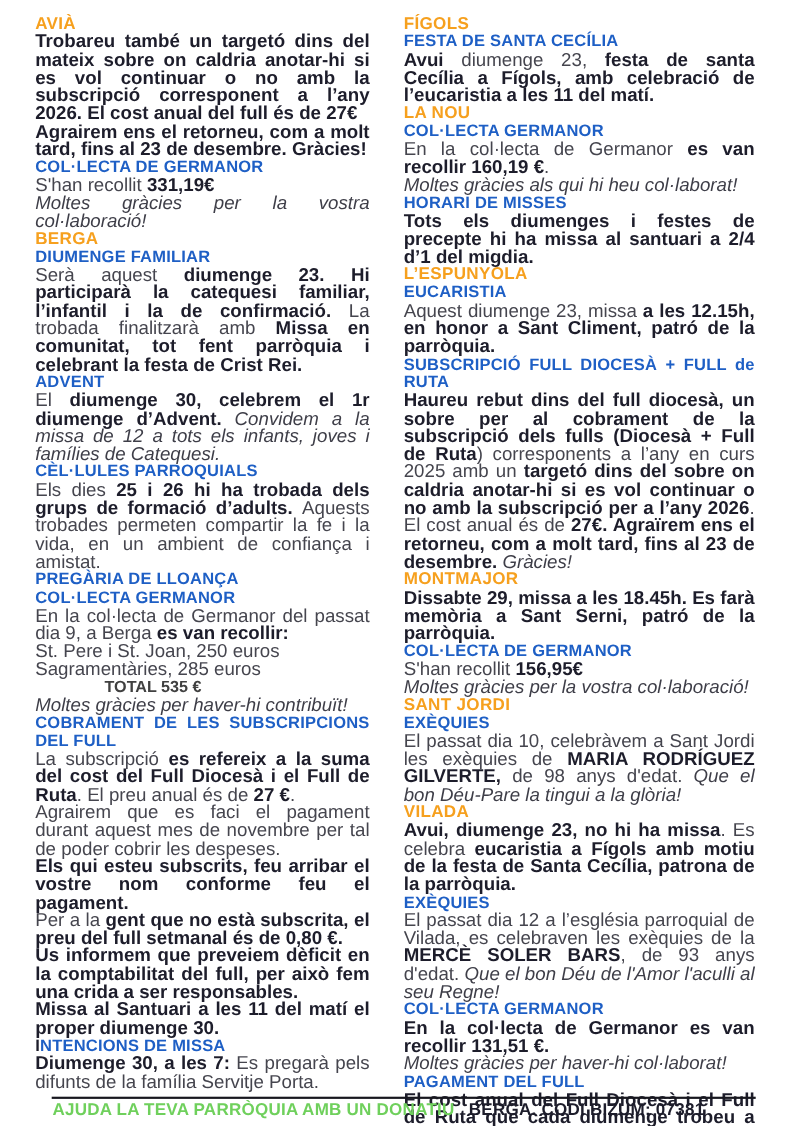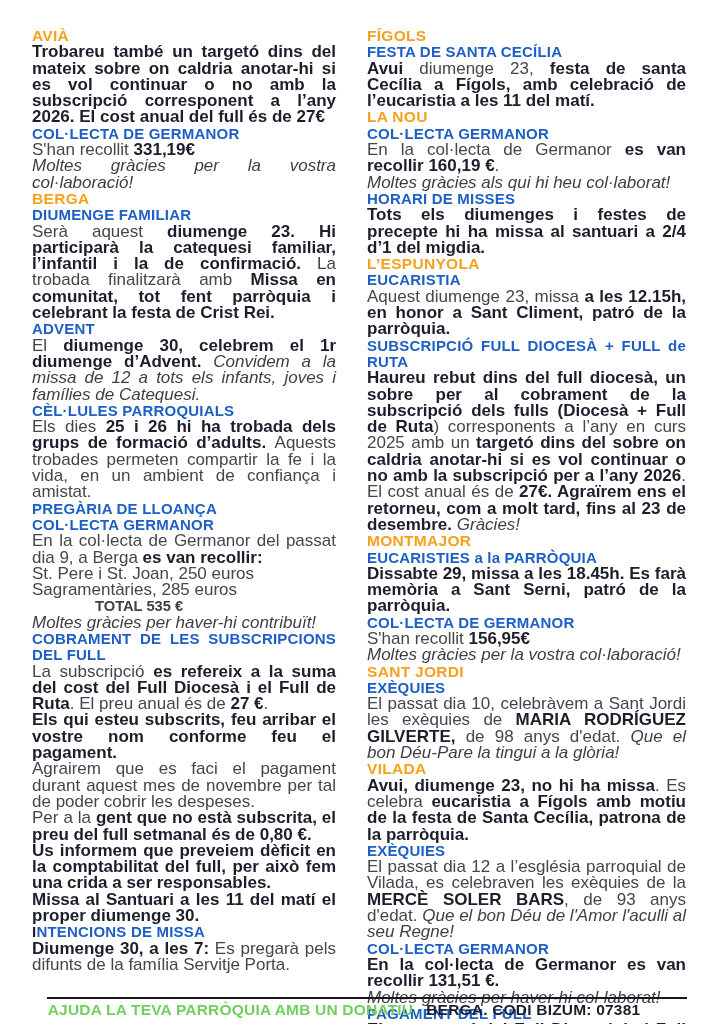--- a/index.html
+++ b/index.html
@@ -9,21 +9,21 @@
     font-family:"Liberation Sans", sans-serif;
     position:relative;
     overflow:hidden;
     -webkit-font-smoothing:antialiased;
   }
   .page{position:absolute;inset:0;background:#ffffff;}
   .col{position:absolute;top:10px;}
   #col-left{left:32px;width:304px;}
   #col-right{left:367px;width:319px;}
   .section{margin-top:0;}
-  .section:first-child{margin-top:18px;}
+  .section:first-child{margin-top:4px;}
   .town{
     margin:0;font-size:15.5px;font-weight:bold;
     color:#F6A01E;line-height:16.3px;letter-spacing:0.3px;
   }
   .sub{
     margin:0;font-size:15px;font-weight:bold;
     color:#1E5FC5;line-height:16.3px;letter-spacing:0.2px;
     text-align:justify;
   }
   .para{
@@ -51,20 +51,21 @@
   .dark-txt{color:#1D1D2B;margin-left:13px;}
 </style>
 </head>
 <body>
 
 <div class="page">
   <div class="col" id="col-left">
       <section class="section">
         <h2 class="town">AVIÀ</h2>
         <p class="para"><span class="rb">Trobareu també  un targetó dins del mateix sobre on caldria anotar-hi si es vol continuar o no amb la subscripció corresponent a l’any 2026. El cost anual del full és de 27€</span></p>
+        <p class="para"><span class="rb">Agrairem ens el retorneu, com a molt tard, fins al 23 de desembre. Gràcies!</span></p>
         <h3 class="sub"><span class="rn">COL·LECTA DE GERMANOR</span></h3>
         <p class="para"><span class="rn">S'han recollit </span><span class="rb">331,19€</span></p>
         <p class="para"><span class="ri">Moltes gràcies per la vostra col·laboració!</span></p>
       </section>
       <section class="section">
         <h2 class="town">BERGA</h2>
         <h3 class="sub"><span class="rn">DIUMENGE FAMILIAR</span></h3>
         <p class="para"><span class="rn">Serà aquest </span><span class="rb">diumenge 23. Hi participarà la catequesi familiar, l’infantil i la de confirmació. </span><span class="rn">La trobada finalitzarà amb </span><span class="rb">Missa en comunitat, tot fent parròquia i celebrant la festa de Crist Rei.</span></p>
         <h3 class="sub"><span class="rn">ADVENT</span></h3>
         <p class="para"><span class="rn">El </span><span class="rb">diumenge 30, celebrem el 1r diumenge d’Advent. </span><span class="ri">Convidem a la missa de 12 a tots els infants, joves i famílies de Catequesi.</span></p>
@@ -72,22 +73,22 @@
         <p class="para"><span class="rn">Els dies </span><span class="rb">25 i 26 hi ha trobada dels grups de formació d’adults. </span><span class="rn">Aquests trobades  permeten compartir la fe i la vida, en un ambient de confiança i amistat.</span></p>
         <h3 class="sub"><span class="rn">PREGÀRIA DE LLOANÇA</span></h3>
         <h3 class="sub"><span class="rn">COL·LECTA GERMANOR</span></h3>
         <p class="para"><span class="rn">En la col·lecta de Germanor del passat dia 9, a Berga </span><span class="rb">es van recollir:</span></p>
         <p class="para"><span class="rn">St. Pere i St. Joan, 250 euros</span></p>
         <p class="para"><span class="rn">Sagramentàries,  285 euros</span></p>
         <p class="total">TOTAL 535 €</p>
         <p class="para"><span class="ri">Moltes gràcies per haver-hi contribuït!</span></p>
         <h3 class="sub"><span class="rn">COBRAMENT DE LES SUBSCRIPCIONS DEL FULL</span></h3>
         <p class="para"><span class="rn">La subscripció </span><span class="rb">es refereix a la suma del cost del Full Diocesà i el Full de Ruta</span><span class="rn">. El preu anual és de </span><span class="rb">27 €</span><span class="rn">.</span></p>
+        <p class="para"><span class="rn">Agrairem que es faci el pagament durant aquest mes de novembre per tal de poder cobrir les despeses.</span></p>
         <p class="para"><span class="rb">Els qui esteu subscrits, feu arribar el vostre nom conforme feu el pagament.</span></p>
-        <p class="para"><span class="rn">Agrairem que es faci el pagament durant aquest mes de novembre per tal de poder cobrir les despeses.</span></p>
         <p class="para"><span class="rn">Per a la </span><span class="rb">gent que no està subscrita, el preu del full setmanal és de 0,80 €.</span></p>
         <p class="para"><span class="rb">Us informem que preveiem dèficit en la comptabilitat del full, per això fem una crida a ser responsables.</span></p>
         <p class="para"><span class="rb">Missa al Santuari a les 11 del matí el proper diumenge 30.</span></p>
         <h3 class="sub"><span class="rd">I</span><span class="rn">NTENCIONS DE MISSA</span></h3>
         <p class="para"><span class="rb">Diumenge 30, a les 7: </span><span class="rn">Es pregarà pels difunts de la família Servitje Porta.</span></p>
       </section>
     </div>
   <div class="col" id="col-right">
       <section class="section">
         <h2 class="town">FÍGOLS</h2>
@@ -104,21 +105,20 @@
       </section>
       <section class="section">
         <h2 class="town">L’ESPUNYOLA</h2>
         <h3 class="sub"><span class="rn">EUCARISTIA</span></h3>
         <p class="para"><span class="rn">Aquest diumenge 23, missa </span><span class="rb">a les 12.15h, en honor a Sant Climent, patró de la parròquia.</span></p>
         <h3 class="sub"><span class="rn">SUBSCRIPCIÓ FULL DIOCESÀ + FULL de RUTA</span></h3>
         <p class="para"><span class="rb">Haureu rebut dins del full diocesà, un sobre per al cobrament de la subscripció dels fulls (Diocesà + Full de Ruta</span><span class="rn">) corresponents a l’any en curs 2025 amb un </span><span class="rb">targetó dins del sobre on caldria anotar-hi si es vol continuar o no amb la subscripció per a l’any 2026</span><span class="rn">. El cost anual  és de </span><span class="rb">27€. Agraïrem ens el retorneu, com a molt tard, fins al 23 de desembre. </span><span class="ri">Gràcies!</span></p>
       </section>
       <section class="section">
         <h2 class="town">MONTMAJOR</h2>
-        <h3 class="sub"><span class="rn">EUCARISTIES a la PARRÒQUIA</span></h3>
         <p class="para"><span class="rb">Dissabte 29, missa a les 18.45h. Es farà memòria a Sant Serni, patró de la parròquia.</span></p>
         <h3 class="sub"><span class="rn">COL·LECTA DE GERMANOR</span></h3>
         <p class="para"><span class="rn">S'han recollit </span><span class="rb">156,95€</span></p>
         <p class="para"><span class="ri">Moltes gràcies per la vostra col·laboració!</span></p>
       </section>
       <section class="section">
         <h2 class="town">SANT JORDI</h2>
         <h3 class="sub"><span class="rn">EXÈQUIES</span></h3>
         <p class="para"><span class="rn">El passat dia 10, celebràvem a Sant Jordi les exèquies de </span><span class="rb">MARIA RODRÍGUEZ GILVERTE,</span><span class="rn"> de 98 anys d'edat. </span><span class="ri">Que el bon Déu-Pare la tingui a la glòria!</span></p>
       </section>

